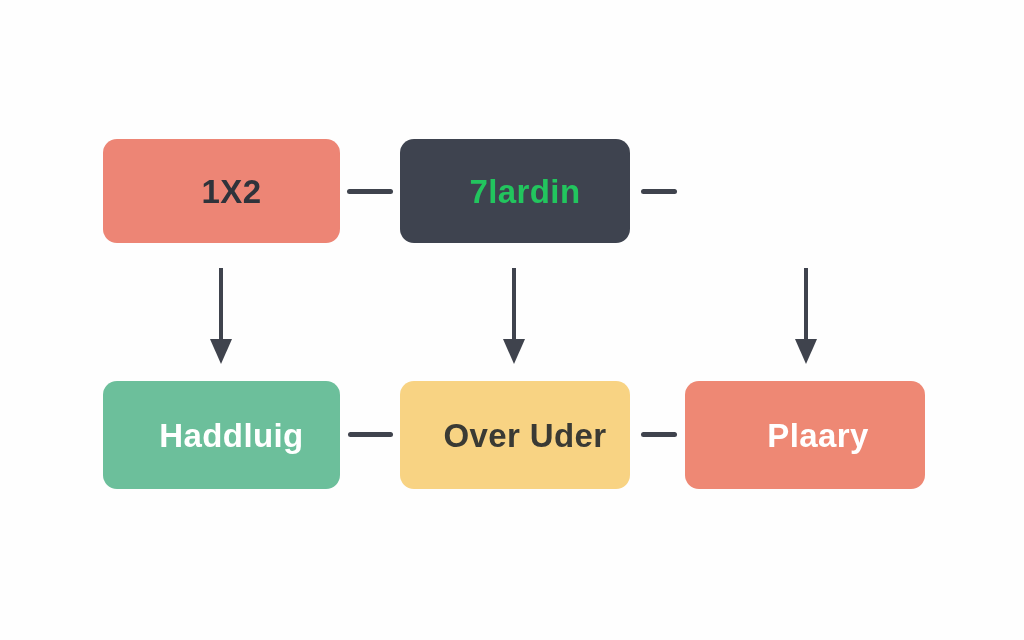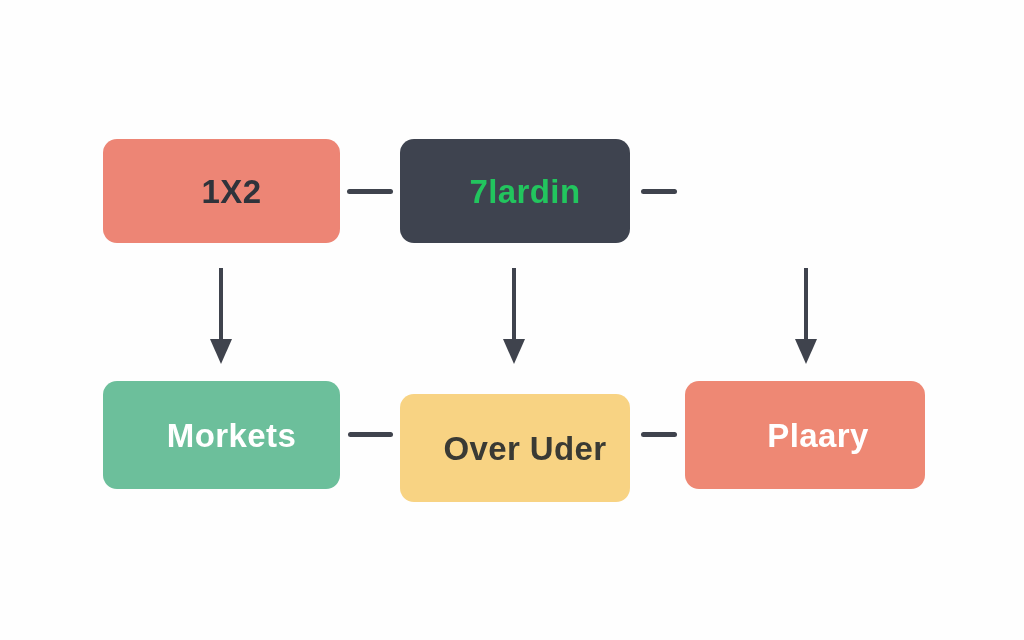--- a/index.html
+++ b/index.html
@@ -80,24 +80,24 @@
   <div class="node row-top col-1" style="background:#ED8575;">
     <span class="node-label" style="color:#2f333b;">1X2</span>
   </div>
 
   <div class="node row-top col-2" style="background:#3E434F;">
     <span class="node-label" style="color:#22c55e;">7lardin</span>
   </div>
 
 
   <div class="node row-bottom col-1" style="background:#6CBF9B;">
-    <span class="node-label" style="color:#ffffff;">Morkets</span>
+    <span class="node-label" style="color:#ffffff;">Haddluig</span>
   </div>
 
-  <div class="node row-bottom col-2" style="background:#F8D383;margin-top:13px;">
+  <div class="node row-bottom col-2" style="background:#F8D383;">
     <span class="node-label" style="color:#3a3a34;">Over Uder</span>
   </div>
 
   <div class="node row-bottom col-3" style="background:#EE8874;">
     <span class="node-label" style="color:#ffffff;margin-left:6px;">Plaary</span>
   </div>
 
   <div class="h-link h-link-r1c1"></div>
   <div class="h-link h-link-r1c2"></div>
   <div class="h-link h-link-r2c1"></div>

